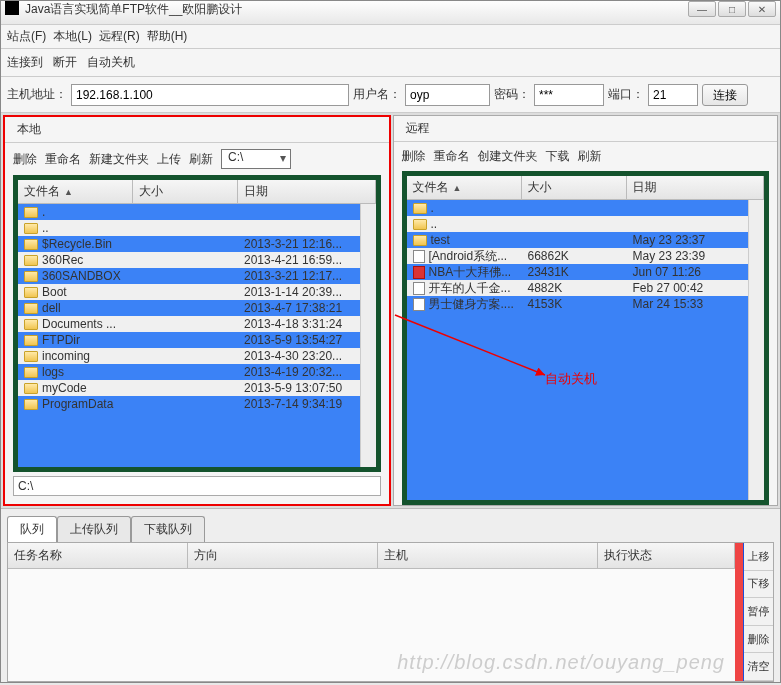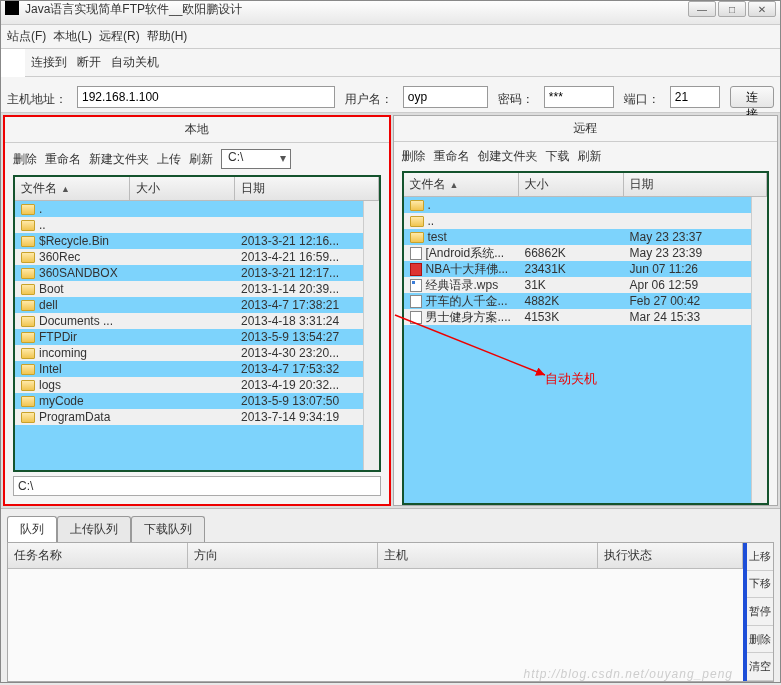--- a/index.html
+++ b/index.html
@@ -5,33 +5,33 @@
 * { box-sizing: border-box; margin: 0; padding: 0; font-family: "SimSun", "Microsoft YaHei", sans-serif; font-size: 12px; }
 body { background: #e8e8e8; width: 781px; height: 685px; overflow: hidden; position: relative; }
 .window { border: 1px solid #888; background: #fff; }
 .titlebar { height: 24px; background: linear-gradient(#fdfdfd, #e8e8e8); border-bottom: 1px solid #ccc; display: flex; align-items: flex-start; padding: 0 4px; }
 .titlebar .app-icon { width: 14px; height: 14px; background: #000; margin-right: 6px; display: inline-block; }
 .titlebar .title { flex: 1; color: #333; }
 .win-controls { display: flex; gap: 2px; }
 .win-btn { width: 28px; height: 16px; border: 1px solid #aaa; border-radius: 2px; background: linear-gradient(#fafafa,#ddd); display: flex; align-items: center; justify-content: center; font-size: 10px; color: #555;}
 .menubar { height: 24px; background: #f5f5f5; border-bottom: 1px solid #ccc; display: flex; align-items: center; padding: 0 6px; gap: 7px; }
 .menubar span { color: #333; }
-.editbar { height: 28px; background: #f5f5f5; border-bottom: 1px solid #ccc; display: flex; align-items: center; padding: 0 6px; gap: 10px; color: #333; margin-left: 24px;}
-.connbar { height: 36px; background: #f5f5f5; border-bottom: 1px solid #ccc; display: flex; align-items: flex-end; padding: 4px 6px; gap: 10px; }
+.editbar { height: 28px; background: #f5f5f5; border-bottom: 1px solid #ccc; display: flex; align-items: center; padding: 0 6px; gap: 10px; color: #333;}
+.connbar { height: 36px; background: #f5f5f5; border-bottom: 1px solid #ccc; display: flex; align-items: center; padding: 4px 6px; gap: 4px; }
 .connbar label { color: #333; white-space: nowrap; }
 .connbar input { border: 1px solid #999; height: 22px; padding: 2px 4px; background: #fff; }
 .connbar .btn { border: 1px solid #999; background: linear-gradient(#fafafa,#e6e6e6); height: 22px; padding: 2px 10px; border-radius: 3px; }
 .panels { display: flex; gap: 2px; padding: 2px 2px; height: 395px; background: #ddd;}
 .panel { flex: 1; border: 1px solid #aaa; background: #f5f5f5; display: flex; flex-direction: column; }
 .panel.local { border: 2px solid #e00; }
-.panel-title { text-align: center; padding: 4px 18px; color: #333; border-bottom: 1px solid #ccc; }
+.panel-title { padding: 4px 12px; color: #333; border-bottom: 1px solid #ccc; }
 .panel-toolbar { padding: 6px 8px; display: flex; align-items: center; gap: 8px; color: #333; }
 .panel-toolbar .combo { border: 1px solid #777; background: #fff; height: 20px; padding: 0 18px 0 6px; position: relative; display: inline-block; min-width: 70px;}
 .panel-toolbar .combo::after { content: "▾"; position: absolute; right: 4px; top: 1px; color: #555; }
-.file-table { flex: 1; border: 2px solid #14532d; margin: 0 8px; background: #7dd3fc; display: flex; flex-direction: column; overflow: hidden; }
+.file-table { flex: 1; border: 5px solid #14532d; margin: 0 8px; background: #3b82f6; display: flex; flex-direction: column; overflow: hidden; }
 .ft-header { display: flex; background: linear-gradient(#f6f6f6,#e4e4e4); border-bottom: 1px solid #bbb; }
 .ft-header div { padding: 3px 6px; border-right: 1px solid #bbb; color: #333; display: flex; align-items: center; gap: 4px;}
 .ft-body { flex: 1; overflow-y: auto; position: relative; }
 .ft-row { display: flex; height: 16px; align-items: center; }
 .ft-row:nth-child(even) { background: #f0f0f0; }
 .ft-row .cell { padding: 0 6px; white-space: nowrap; overflow: hidden; text-overflow: ellipsis; color: #333;}
 .folder-icon { width: 14px; height: 11px; background: linear-gradient(#ffe9a8,#f1c550); border: 1px solid #c9a22a; border-radius: 1px; display: inline-block; margin-right: 4px; vertical-align: middle;}
 .file-icon { width: 12px; height: 13px; background: #fff; border: 1px solid #888; display: inline-block; margin-right: 4px; vertical-align: middle; position: relative;}
 .file-icon.flv { background: #d33; border-color:#a11;}
 .file-icon.doc::before { content: ""; position: absolute; top:1px; left:1px; width:3px; height:3px; background:#3b7dd8;}
@@ -39,29 +39,29 @@
 .local .col-name { width: 115px; } .local .col-size { width: 105px; } .local .col-date { flex:1; }
 .remote .col-name { width: 115px; } .remote .col-size { width: 105px; } .remote .col-date { flex:1; }
 .path-bar { margin: 4px 8px 8px; border: 1px solid #aaa; background: #fff; padding: 2px 4px; color: #333;}
 .annotation-arrow { position: absolute; left: 395px; top: 315px; pointer-events:none; }
 .annotation-arrow svg { overflow: visible; }
 .annotation-label { position: absolute; left: 545px; top: 370px; color: #e00; font-size: 13px;}
 .tabs-area { padding: 7px 6px 0; background: #eee; border-top: 1px solid #bbb;}
 .tabs { display: flex; gap: 0; }
 .tab { border: 1px solid #999; border-bottom: none; padding: 4px 12px; background: #e8e8e8; color: #333; border-radius: 3px 3px 0 0;}
 .tab.active { background: #fff; }
-.queue { border: 1px solid #aaa; background: #5eead4; height: 140px; display: flex;}
+.queue { border: 1px solid #aaa; background: #ef4444; height: 140px; display: flex; gap: 8px;}
 .queue-main { flex:1; display:flex; flex-direction:column;}
 .queue-header { display: flex; background: linear-gradient(#f6f6f6,#e4e4e4); border-bottom: 1px solid #bbb;}
 .queue-header div { padding: 4px 6px; border-right: 1px solid #bbb; color: #333;}
 .qh-name { width: 180px; } .qh-dir { width: 190px; } .qh-host { width: 220px; } .qh-status { flex:1; }
 .queue-body { flex:1; background: #fafafa; position: relative;}
-.side-buttons { width: 30px; border-left: 4px solid #1d4ed8; background: #f2f2f2; display: flex; flex-direction: column; }
+.side-buttons { width: 30px; border-left: 1px solid #1d4ed8; background: #f2f2f2; display: flex; flex-direction: column; }
 .side-buttons div { flex:1; display:flex; align-items:center; justify-content:center; color:#333; border-bottom:1px solid #ccc; writing-mode: horizontal-tb; font-size:11px; padding: 2px 0;}
-.watermark { position: absolute; right: 10px; bottom: 0; color: rgba(120,120,120,0.35); font-size: 12px; font-style: italic; letter-spacing: 1px;}
+.watermark { position: absolute; right: 10px; bottom: 7px; color: rgba(120,120,120,0.35); font-size: 20px; font-style: italic; letter-spacing: 1px;}
 .sort-arrow { font-size: 9px; color:#555;}
 .hdr-body { display:flex; height: 100%;}
 .hdr-body .ft-body-inner { flex:1; overflow:hidden;}
 </style>
 </head>
 <body>
 
 <div class="window">
   <div class="titlebar">
     <span class="app-icon"></span>
@@ -185,27 +185,20 @@
                 <div class="cell col-date">2013-5-9 13:54:27</div>
               </div>
               <div class="ft-row">
                 <div class="cell col-name"><span class="folder-icon"></span>incoming</div>
                 <div class="cell col-size">
                   <dir></dir>
                 </div>
                 <div class="cell col-date">2013-4-30 23:20...</div>
               </div>
               <div class="ft-row">
-                <div class="cell col-name"><span class="folder-icon"></span>Intel</div>
-                <div class="cell col-size">
-                  <dir></dir>
-                </div>
-                <div class="cell col-date">2013-4-7 17:53:32</div>
-              </div>
-              <div class="ft-row">
                 <div class="cell col-name"><span class="folder-icon"></span>logs</div>
                 <div class="cell col-size">
                   <dir></dir>
                 </div>
                 <div class="cell col-date">2013-4-19 20:32...</div>
               </div>
               <div class="ft-row">
                 <div class="cell col-name"><span class="folder-icon"></span>myCode</div>
                 <div class="cell col-size">
                   <dir></dir>
@@ -265,25 +258,20 @@
               </div>
               <div class="ft-row">
                 <div class="cell col-name"><span class="file-icon"></span>[Android系统...</div>
                 <div class="cell col-size">66862K</div>
                 <div class="cell col-date">May 23 23:39</div>
               </div>
               <div class="ft-row">
                 <div class="cell col-name"><span class="file-icon flv"></span>NBA十大拜佛...</div>
                 <div class="cell col-size">23431K</div>
                 <div class="cell col-date">Jun 07 11:26</div>
-              </div>
-              <div class="ft-row">
-                <div class="cell col-name"><span class="file-icon doc"></span>经典语录.wps</div>
-                <div class="cell col-size">31K</div>
-                <div class="cell col-date">Apr 06 12:59</div>
               </div>
               <div class="ft-row">
                 <div class="cell col-name"><span class="file-icon"></span>开车的人千金...</div>
                 <div class="cell col-size">4882K</div>
                 <div class="cell col-date">Feb 27 00:42</div>
               </div>
               <div class="ft-row">
                 <div class="cell col-name"><span class="file-icon"></span>男士健身方案....</div>
                 <div class="cell col-size">4153K</div>
                 <div class="cell col-date">Mar 24 15:33</div>

